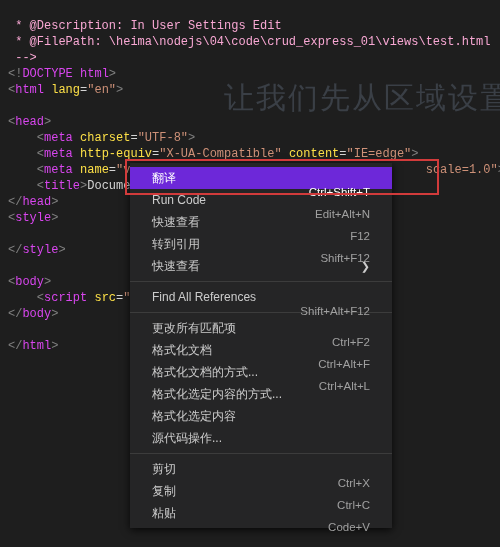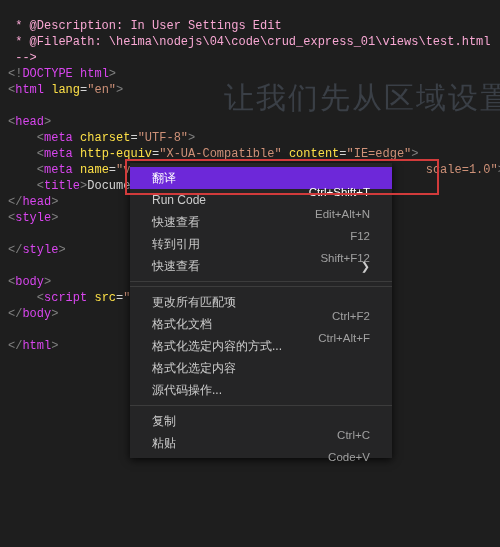--- a/index.html
+++ b/index.html
@@ -67,40 +67,52 @@
     </div>
     <div class="mi">
       <span>转到引用</span>
       <span class="k">Shift+F12</span>
     </div>
     <div class="mi">
       <span>快速查看</span>
       <span class="chev">❯</span>
     </div>
     <div class="sep"></div>
+    <div class="mi">
+      <span>Find All References</span>
+      <span class="k">Shift+Alt+F12</span>
+    </div>
     <div class="sep"></div>
     <div class="mi">
       <span>更改所有匹配项</span>
       <span class="k">Ctrl+F2</span>
     </div>
     <div class="mi">
       <span>格式化文档</span>
       <span class="k">Ctrl+Alt+F</span>
+    </div>
+    <div class="mi">
+      <span>格式化文档的方式...</span>
+      <span class="k">Ctrl+Alt+L</span>
     </div>
     <div class="mi">
       <span>格式化选定内容的方式...</span>
     </div>
     <div class="mi">
       <span>格式化选定内容</span>
     </div>
     <div class="mi">
       <span>源代码操作...</span>
     </div>
     <div class="sep"></div>
     <div class="mi">
+      <span>剪切</span>
+      <span class="k">Ctrl+X</span>
+    </div>
+    <div class="mi">
       <span>复制</span>
       <span class="k">Ctrl+C</span>
     </div>
     <div class="mi">
       <span>粘贴</span>
       <span class="k">Code+V</span>
     </div>
   </div>
 <div class="redbox"></div>
 

